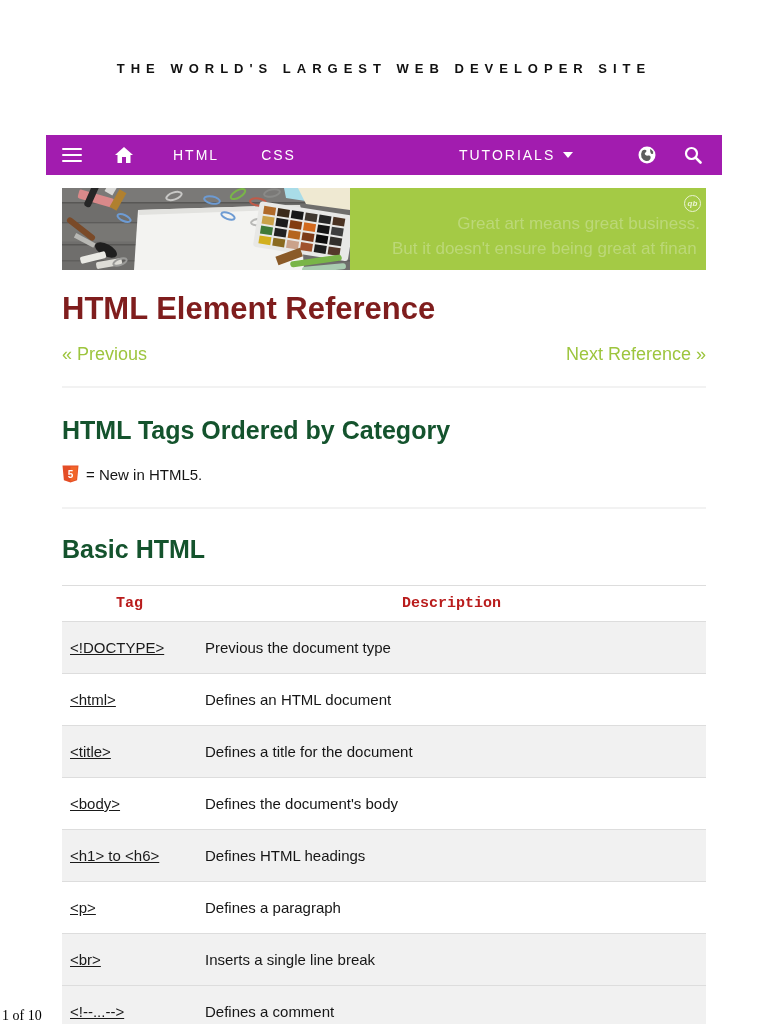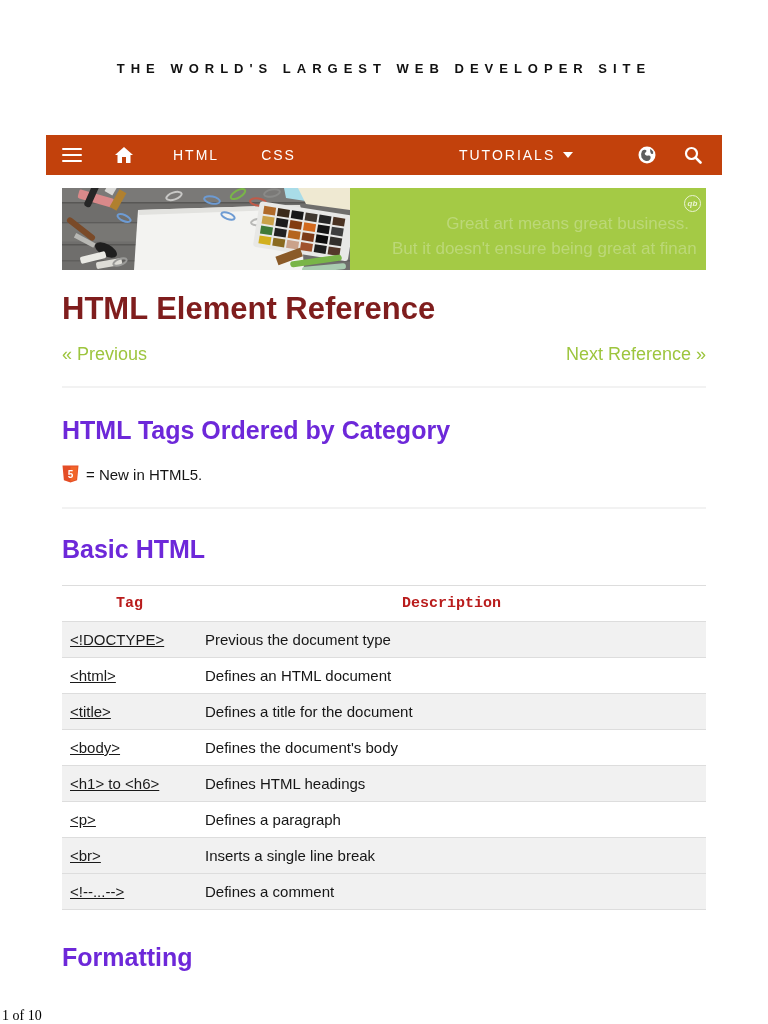--- a/index.html
+++ b/index.html
@@ -7,65 +7,65 @@
     font-family:"Liberation Sans", sans-serif; color:#000; overflow:hidden; position:relative; }
 
   
   .logo-wrap { text-align:center; padding-top:50px; }
   .logo { font-size:38px; font-weight:bold; letter-spacing:-1px; color:#555555; display:inline-block; cursor:pointer; }
   .logo .dotcom { color:#94c53c; }
   .tagline { text-align:center; margin-top:11px; font-size:13px; font-weight:bold; letter-spacing:6px; color:#111; }
 
   
   .navbar { position:absolute; left:46px; top:135px; width:676px; height:40px;
-    background:#c2410c; display:flex; align-items:center; color:#fff; }
+    background:#a21caf; display:flex; align-items:center; color:#fff; }
   .nav-item { color:#fff; font-size:14px; letter-spacing:2px; cursor:pointer; display:flex; align-items:center; }
   .hamburger { width:20px; margin-left:16px; cursor:pointer; }
   .hamburger div { height:2.5px; background:#fff; margin:3.5px 0; border-radius:1px; }
   .home-ic { margin-left:33px; cursor:pointer; }
   .nav-html { margin-left:40px; }
   .nav-css  { margin-left:42px; }
   .nav-tut  { margin-left:163px; }
   .caret { display:inline-block; width:0; height:0; border-left:5px solid transparent;
     border-right:5px solid transparent; border-top:6px solid #fff; margin-left:8px; }
   .globe-ic { margin-left:auto; cursor:pointer; }
   .search-ic { margin-left:28px; margin-right:20px; cursor:pointer; }
 
   
   .banner { position:absolute; left:62px; top:188px; width:644px; height:82px; display:flex; cursor:pointer; }
   .banner-photo { width:288px; height:82px; flex:none; }
   .banner-green { position:relative; flex:1; background:#a4ca45; overflow:hidden; }
   .banner-text { position:absolute; left:10px; right:0; top:23px; color:#bcd878;
     font-size:17px; line-height:25px; white-space:nowrap; }
-  .banner-text .l1 { display:block; text-align:right; padding-right:17px; }
+  .banner-text .l1 { display:block; text-align:right; padding-right:6px; }
   .banner-text .l2 { display:block; overflow:hidden;margin-left:32px; }
   .qb { position:absolute; top:7px; right:5px; width:17px; height:17px; border:1.5px solid #eaf3d2;
     border-radius:50%; color:#eaf3d2; font-size:8px; font-weight:bold; display:flex;
     align-items:center; justify-content:center;font-style:italic; }
 
   
   .main { position:absolute; left:62px; top:270px; width:644px; }
   h1.page-title { font-size:31px; font-weight:bold; letter-spacing:0; margin-top:21px; color:#7f1d1d; }
   .pager { display:flex; justify-content:space-between; margin-top:17px; font-size:18px; }
   .pager a { color:#9dc53e; text-decoration:none; cursor:pointer; }
   .rule { border:none; border-top:2px solid #f2f2f2; margin-top:21px; }
-  h2.sec { font-size:25px; font-weight:bold; color:#6d28d9; }
+  h2.sec { font-size:25px; font-weight:bold; color:#14532d; }
   .sec-cat { margin-top:28px; }
   .note { display:flex; align-items:center; margin-top:20px; font-size:15px; color:#161616; }
   .html5-badge { margin-right:7px; }
   .rule2 { border:none; border-top:2px solid #f2f2f2; margin-top:24px; }
   .sec-basic { margin-top:26px; }
   .sec-fmt { margin-top:33px; }
 
   
   table.ref { width:100%; border-collapse:collapse; margin-top:21px; font-size:15px; }
   table.ref tr { border-top:1px solid #ddd; }
   table.ref tr:last-child { border-bottom:1px solid #ddd; }
   table.ref th { text-align:center; font-weight:bold; padding:9px 8px; height:36px; color:#b91c1c;font-family:Liberation Mono, monospace; }
-  table.ref td { padding:9px 8px; height:36px; color:#161616; vertical-align:middle; }
+  table.ref td { padding:9px 8px; height:52px; color:#161616; vertical-align:middle; }
   table.ref .col-tag { width:135px; }
   table.ref tr.alt { background:#f1f1f1; }
   a.tag-link { color:#1a1a1a; text-decoration:underline; cursor:pointer; white-space:nowrap; }
 
   .page-indicator { position:absolute; left:2px; bottom:0;
     font-family:"Liberation Serif", serif; font-size:14px; color:#000; }
 </style>
 </head>
 <body>
 

